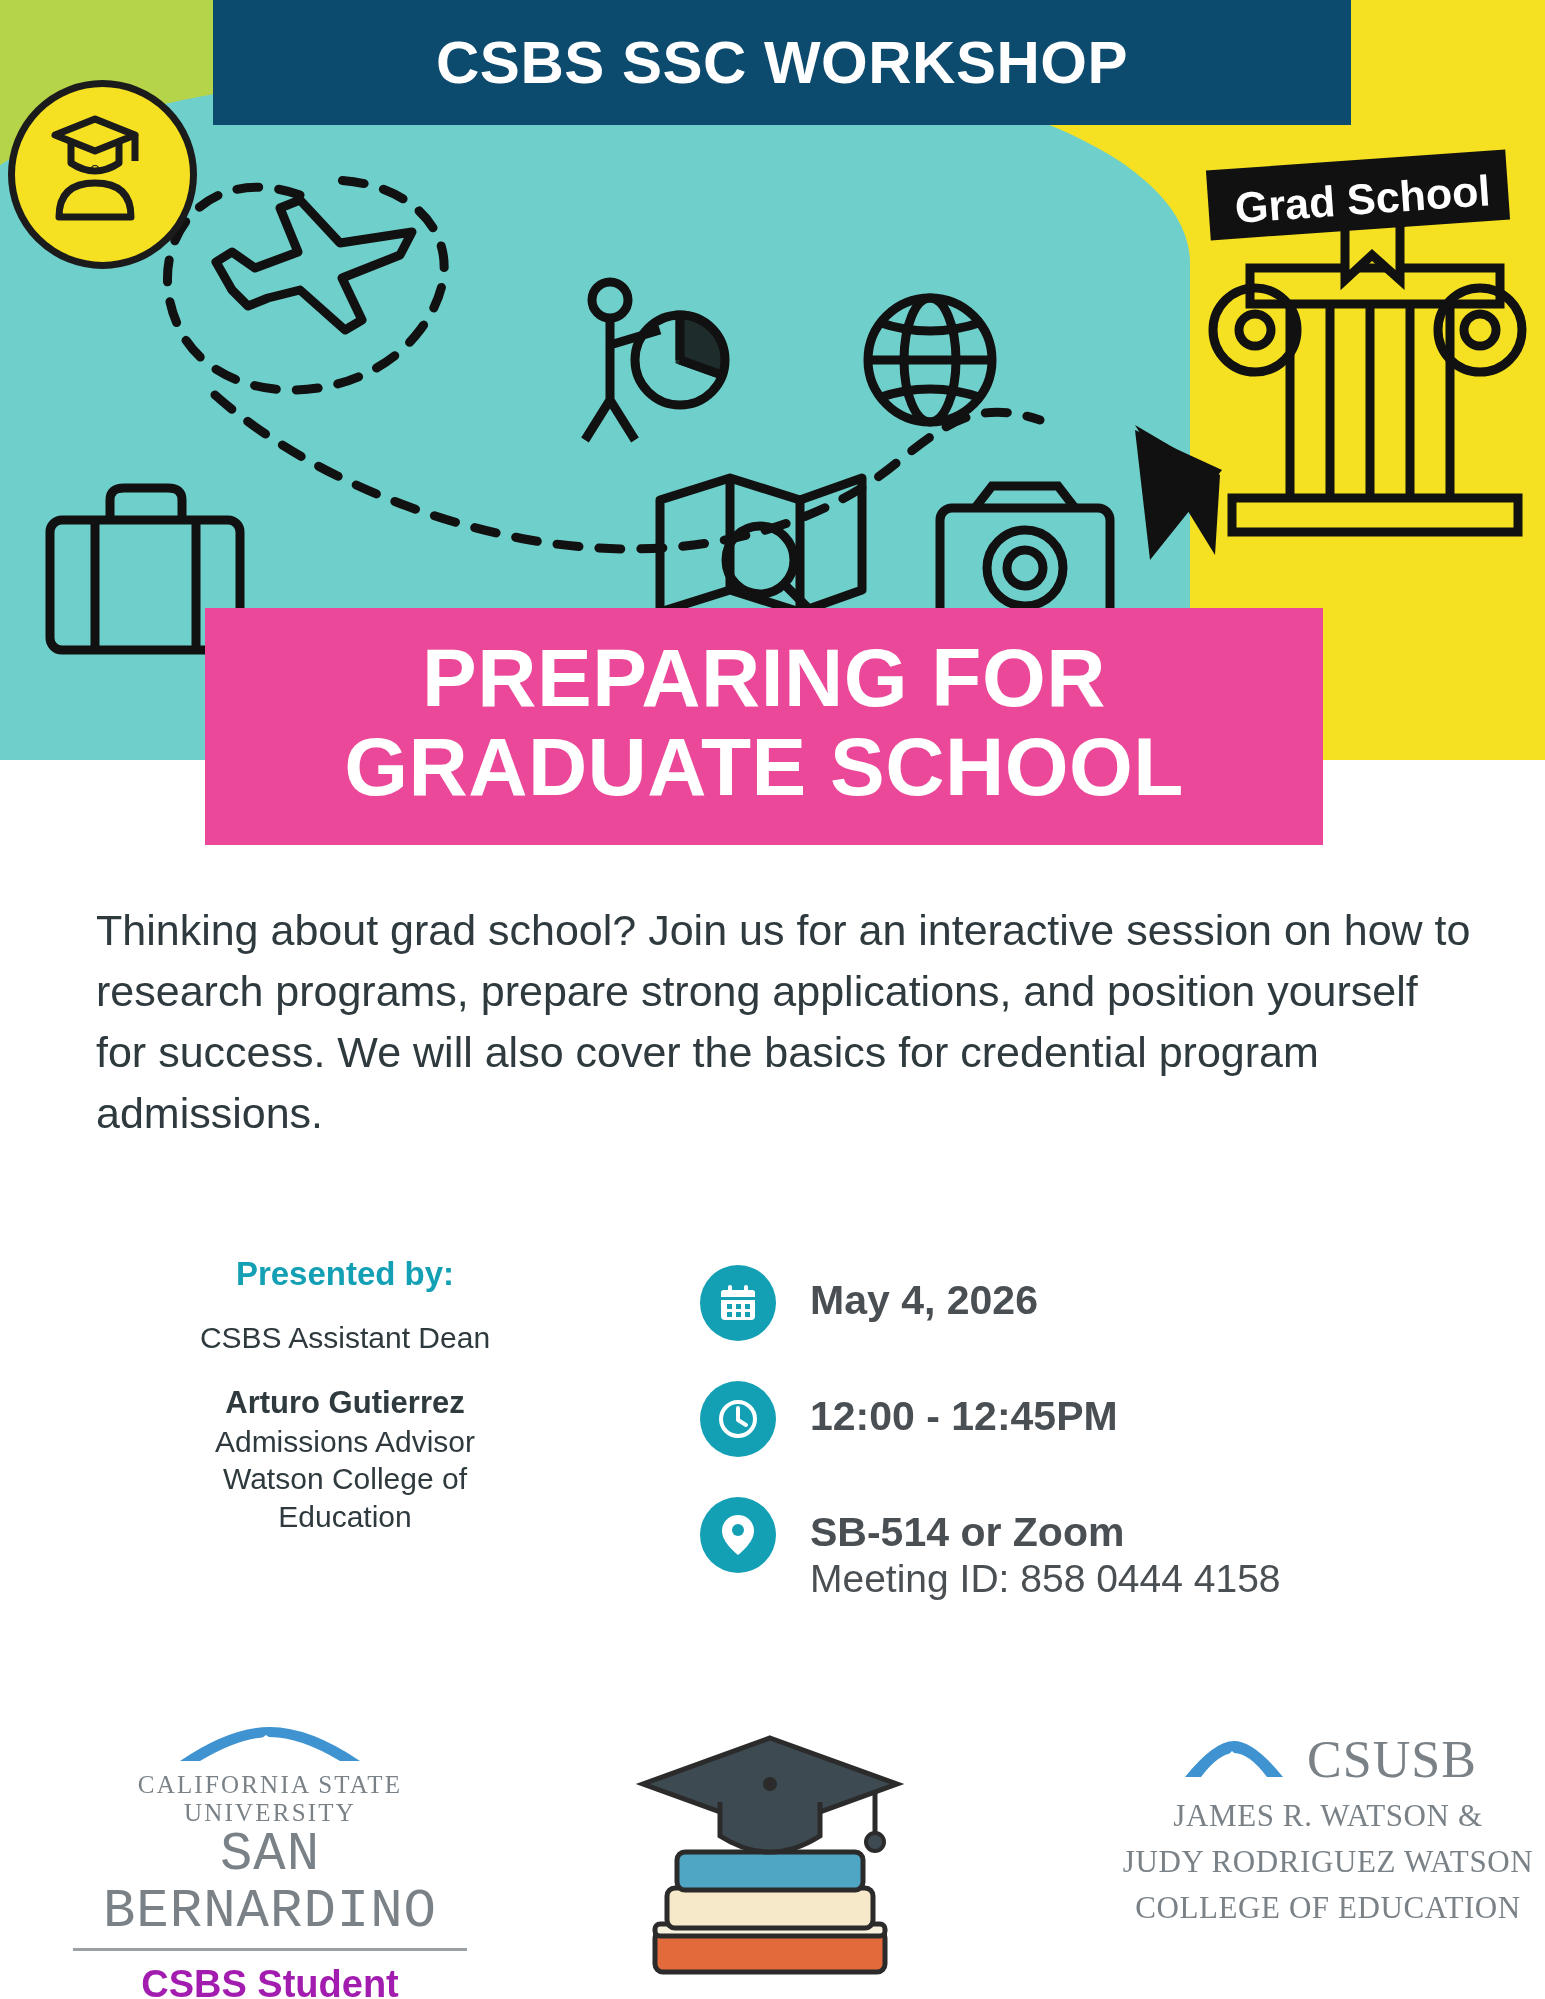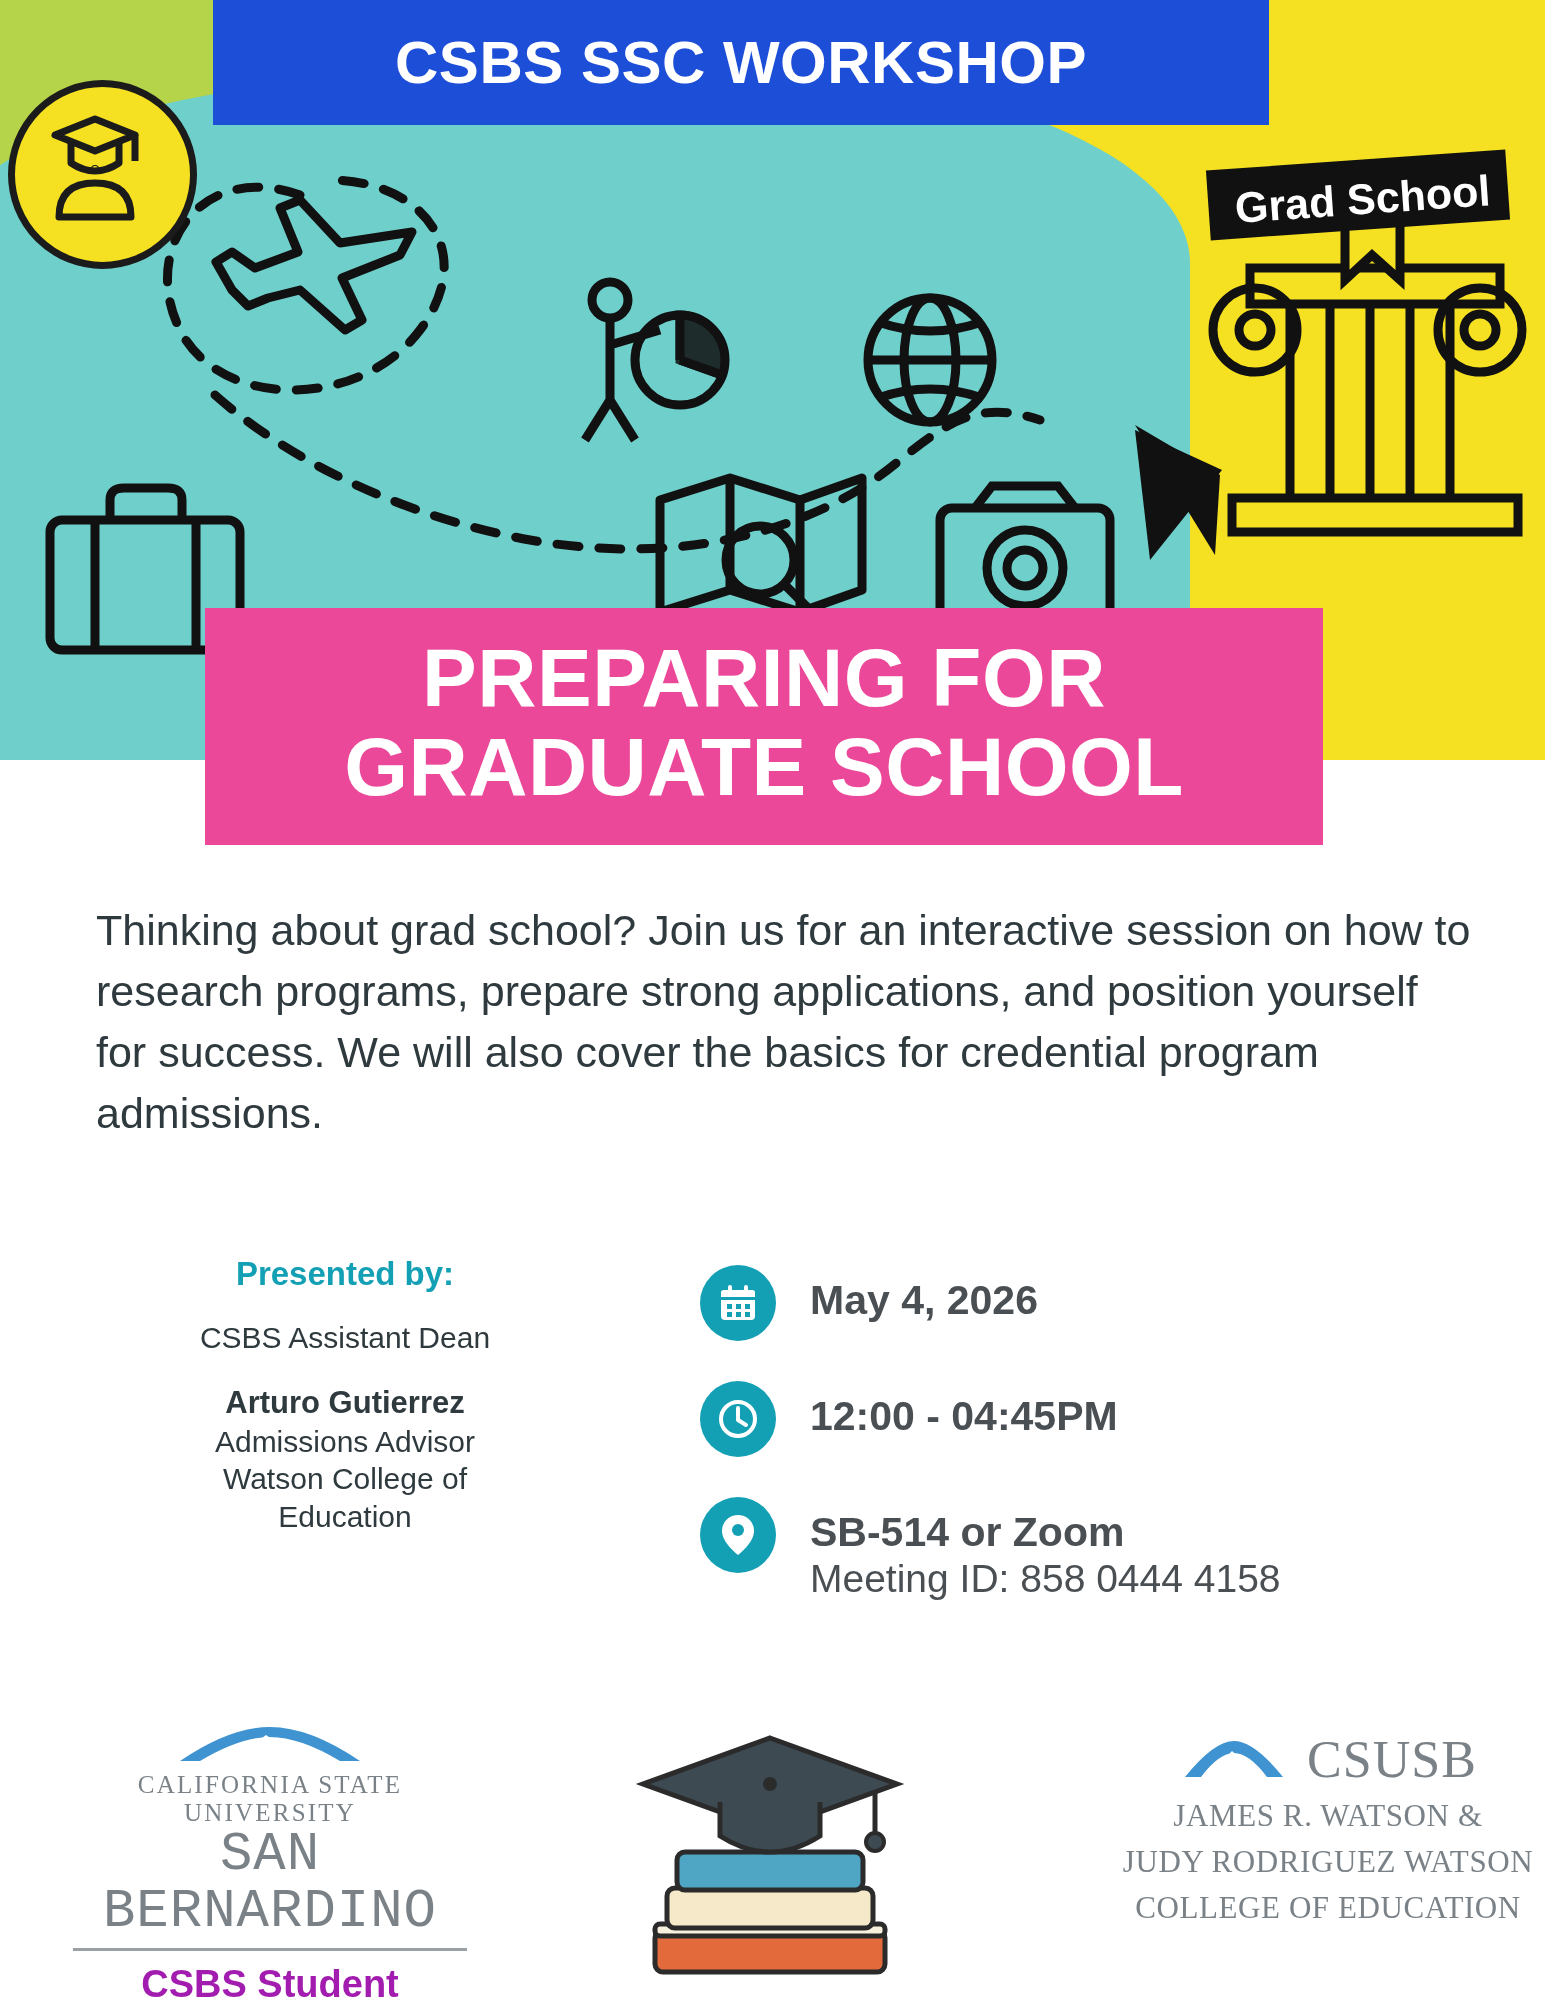--- a/index.html
+++ b/index.html
@@ -47,22 +47,22 @@
     position: absolute;
     left: 0; top: 300px;
     width: 1080px; height: 460px;
     background: #6fcfcb;
   }
 
   
   .title-bar {
     position: absolute;
     left: 213px; top: 0;
-    width: 1056px; height: 125px;
-    background: #1d4ed8;
+    width: 1138px; height: 125px;
+    background: #0c4a6e;
     display: flex;
     align-items: center;
     justify-content: center;
     z-index: 30;
   }
   .title-bar .title-text {
     color: #ffffff;
     font-size: 60px;
     font-weight: bold;
     letter-spacing: 0.5px;
@@ -370,21 +370,21 @@
   </div>
 
   <div class="detail-row">
     <div class="detail-icon">
       <svg width="44" height="44" viewBox="0 0 44 44">
         <circle cx="22" cy="22" r="17" fill="none" stroke="#ffffff" stroke-width="4"></circle>
         <path d="M22 11 L22 23 L30 28" fill="none" stroke="#ffffff" stroke-width="4" stroke-linecap="round" stroke-linejoin="round"></path>
       </svg>
     </div>
     <div>
-      <div class="detail-text-main">12:00 - 04:45PM</div>
+      <div class="detail-text-main">12:00 - 12:45PM</div>
     </div>
   </div>
 
   <div class="detail-row">
     <div class="detail-icon">
       <svg width="40" height="48" viewBox="0 0 40 48">
         <path d="M20 4 C11 4 4 11 4 20 C4 32 20 44 20 44 C20 44 36 32 36 20 C36 11 29 4 20 4 Z" fill="#ffffff"></path>
         <circle cx="20" cy="19" r="6" fill="#14a0b4"></circle>
       </svg>
     </div>

